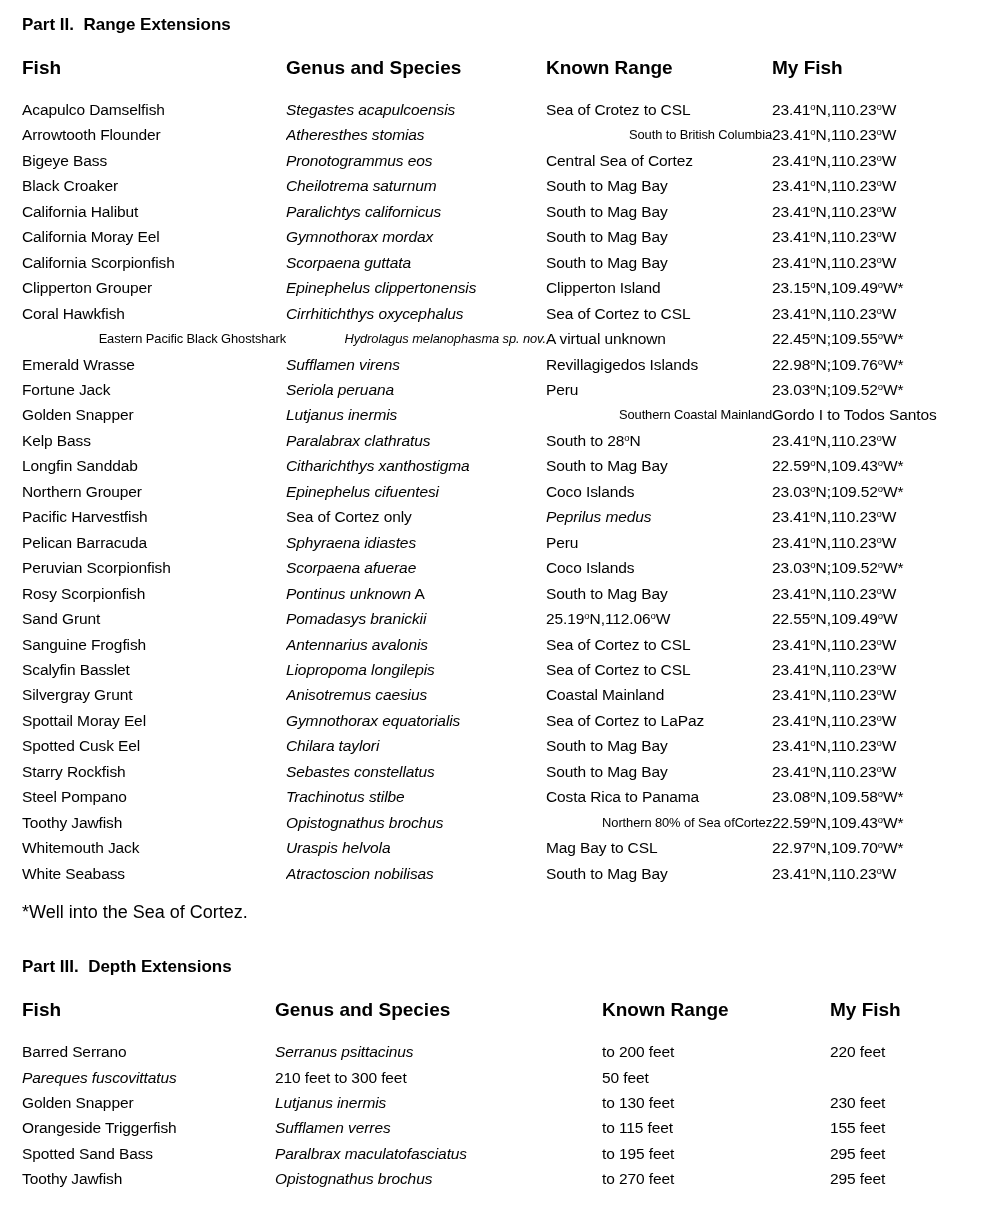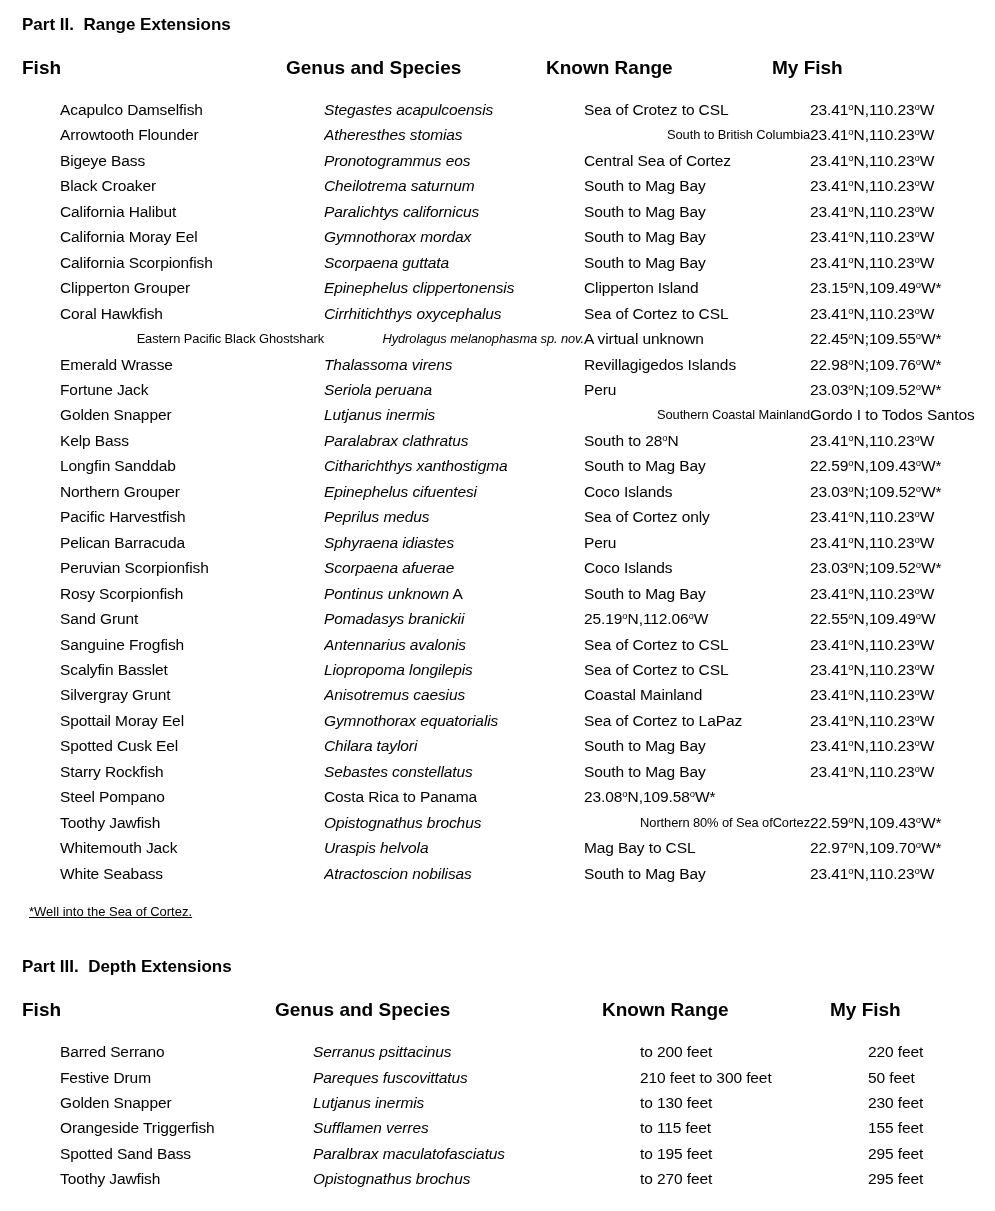--- a/index.html
+++ b/index.html
@@ -35,37 +35,35 @@
     margin-top: 21px;
   }
   .grid-p2 { grid-template-columns: 264px 260px 226px 1fr; }
   .grid-p3 { grid-template-columns: 253px 327px 228px 1fr; }
   .tbody { margin-top: 18px; }
   .row {
     display: grid;
     font-size: 15.5px;
     line-height: 25.45px;
     letter-spacing: -0.1px;
-    margin-left: 38px;
   }
   .cell { white-space: nowrap; overflow: hidden; }
   .cell.genus i { }
   .cell .rm { font-style: normal; }
   .cell.sm { font-size: 12.9px; text-align: right; }
   sup.o {
     font-size: 9.5px;
     line-height: 0;
     vertical-align: 5px;
     letter-spacing: 0;
   }
   .footnote {
-    margin: 15px 0 0 7px;
-    font-size: 13px;
+    margin: 15px 0 0 0;
+    font-size: 18px;
     line-height: 22px;
-    text-decoration: underline;
   }
   .part-title.t3 { margin-top: 33px; }
 </style>
 </head>
 <body>
 
 <div class="page">
 
   <h1 class="part-title">Part II.  Range Extensions</h1>
 
@@ -132,21 +130,21 @@
         <span class="cell myfish">23.41<sup class="o">o</sup>N,110.23<sup class="o">o</sup>W</span>
       </div>
       <div class="row grid-p2">
         <span class="cell fish sm">Eastern Pacific Black Ghostshark</span>
         <span class="cell genus sm"><i>Hydrolagus melanophasma sp. nov.</i></span>
         <span class="cell range">A virtual unknown</span>
         <span class="cell myfish">22.45<sup class="o">o</sup>N;109.55<sup class="o">o</sup>W*</span>
       </div>
       <div class="row grid-p2">
         <span class="cell fish">Emerald Wrasse</span>
-        <span class="cell genus"><i>Thalassoma virens</i></span>
+        <span class="cell genus"><i>Sufflamen virens</i></span>
         <span class="cell range">Revillagigedos Islands</span>
         <span class="cell myfish">22.98<sup class="o">o</sup>N;109.76<sup class="o">o</sup>W*</span>
       </div>
       <div class="row grid-p2">
         <span class="cell fish">Fortune Jack</span>
         <span class="cell genus"><i>Seriola peruana</i></span>
         <span class="cell range">Peru</span>
         <span class="cell myfish">23.03<sup class="o">o</sup>N;109.52<sup class="o">o</sup>W*</span>
       </div>
       <div class="row grid-p2">
@@ -168,22 +166,22 @@
         <span class="cell myfish">22.59<sup class="o">o</sup>N,109.43<sup class="o">o</sup>W*</span>
       </div>
       <div class="row grid-p2">
         <span class="cell fish">Northern Grouper</span>
         <span class="cell genus"><i>Epinephelus cifuentesi</i></span>
         <span class="cell range">Coco Islands</span>
         <span class="cell myfish">23.03<sup class="o">o</sup>N;109.52<sup class="o">o</sup>W*</span>
       </div>
       <div class="row grid-p2">
         <span class="cell fish">Pacific Harvestfish</span>
+        <span class="cell range">Sea of Cortez only</span>
         <span class="cell genus"><i>Peprilus medus</i></span>
-        <span class="cell range">Sea of Cortez only</span>
         <span class="cell myfish">23.41<sup class="o">o</sup>N,110.23<sup class="o">o</sup>W</span>
       </div>
       <div class="row grid-p2">
         <span class="cell fish">Pelican Barracuda</span>
         <span class="cell genus"><i>Sphyraena idiastes</i></span>
         <span class="cell range">Peru</span>
         <span class="cell myfish">23.41<sup class="o">o</sup>N,110.23<sup class="o">o</sup>W</span>
       </div>
       <div class="row grid-p2">
         <span class="cell fish">Peruvian Scorpionfish</span>
@@ -234,20 +232,21 @@
         <span class="cell myfish">23.41<sup class="o">o</sup>N,110.23<sup class="o">o</sup>W</span>
       </div>
       <div class="row grid-p2">
         <span class="cell fish">Starry Rockfish</span>
         <span class="cell genus"><i>Sebastes constellatus</i></span>
         <span class="cell range">South to Mag Bay</span>
         <span class="cell myfish">23.41<sup class="o">o</sup>N,110.23<sup class="o">o</sup>W</span>
       </div>
       <div class="row grid-p2">
         <span class="cell fish">Steel Pompano</span>
+        <span class="cell genus"><i>Trachinotus stilbe</i></span>
         <span class="cell range">Costa Rica to Panama</span>
         <span class="cell myfish">23.08<sup class="o">o</sup>N,109.58<sup class="o">o</sup>W*</span>
       </div>
       <div class="row grid-p2">
         <span class="cell fish">Toothy Jawfish</span>
         <span class="cell genus"><i>Opistognathus brochus</i></span>
         <span class="cell range sm">Northern 80% of Sea ofCortez</span>
         <span class="cell myfish">22.59<sup class="o">o</sup>N,109.43<sup class="o">o</sup>W*</span>
       </div>
       <div class="row grid-p2">
@@ -276,21 +275,20 @@
   </div>
 
   <div class="tbody" id="p3-rows">
       <div class="row grid-p3">
         <span class="cell fish">Barred Serrano</span>
         <span class="cell genus"><i>Serranus psittacinus</i></span>
         <span class="cell range">to 200 feet</span>
         <span class="cell myfish">220 feet</span>
       </div>
       <div class="row grid-p3">
-        <span class="cell fish">Festive Drum</span>
         <span class="cell genus"><i>Pareques fuscovittatus</i></span>
         <span class="cell range">210 feet to 300 feet</span>
         <span class="cell myfish">50 feet</span>
       </div>
       <div class="row grid-p3">
         <span class="cell fish">Golden Snapper</span>
         <span class="cell genus"><i>Lutjanus inermis</i></span>
         <span class="cell range">to 130 feet</span>
         <span class="cell myfish">230 feet</span>
       </div>

